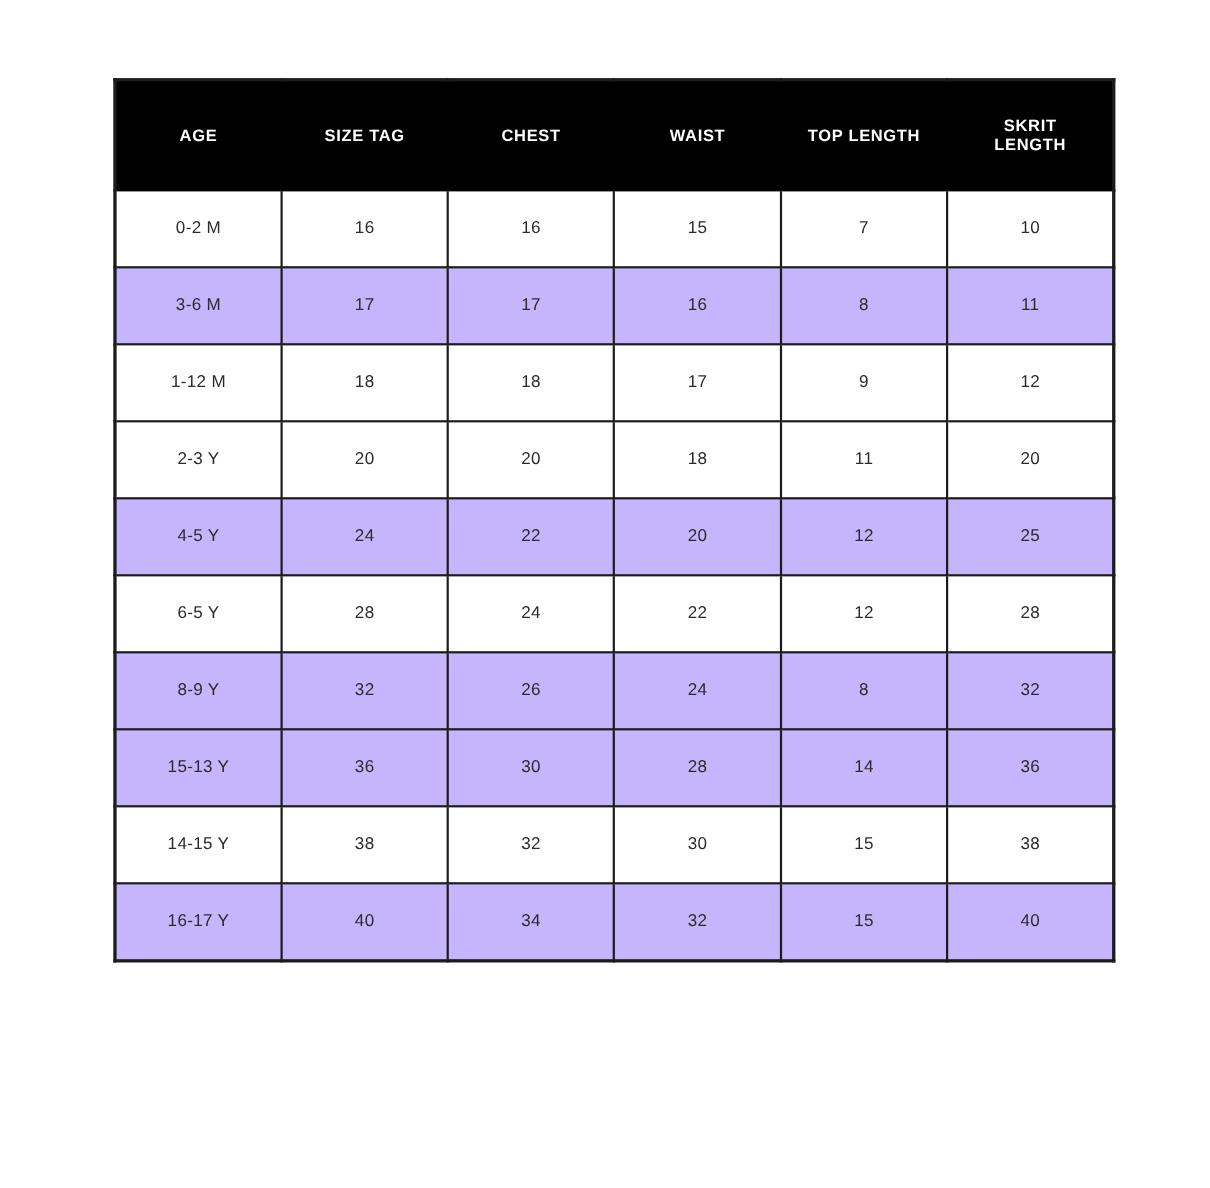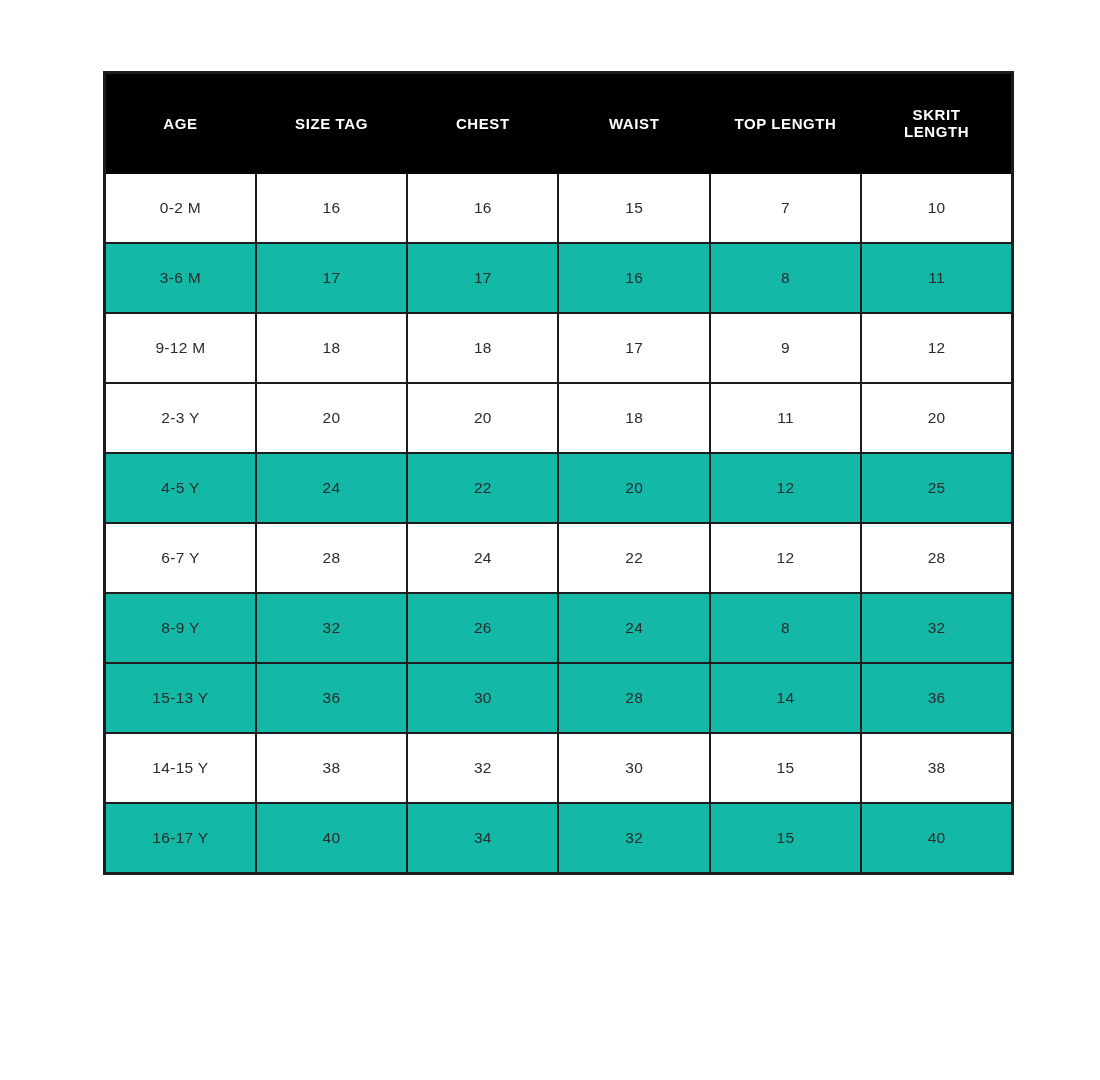--- a/index.html
+++ b/index.html
@@ -43,21 +43,21 @@
     text-align: center;
     vertical-align: middle;
     font-size: 15.5px;
     color: #2b2b2b;
     border: 2px solid #1c1c1c;
     background: #ffffff;
     padding: 0;
     letter-spacing: 0.3px;
   }
   table.size-chart tr.alt td {
-    background: #14b8a6;
+    background: #c4b5fd;
   }
 </style>
 </head>
 <body>
 
 <div class="canvas">
   <table class="size-chart">
     <thead>
       <tr>
           <th>AGE</th>
@@ -79,21 +79,21 @@
         </tr>
         <tr class="alt">
           <td>3-6 M</td>
           <td>17</td>
           <td>17</td>
           <td>16</td>
           <td>8</td>
           <td>11</td>
         </tr>
         <tr>
-          <td>9-12 M</td>
+          <td>1-12 M</td>
           <td>18</td>
           <td>18</td>
           <td>17</td>
           <td>9</td>
           <td>12</td>
         </tr>
         <tr>
           <td>2-3 Y</td>
           <td>20</td>
           <td>20</td>
@@ -103,21 +103,21 @@
         </tr>
         <tr class="alt">
           <td>4-5 Y</td>
           <td>24</td>
           <td>22</td>
           <td>20</td>
           <td>12</td>
           <td>25</td>
         </tr>
         <tr>
-          <td>6-7 Y</td>
+          <td>6-5 Y</td>
           <td>28</td>
           <td>24</td>
           <td>22</td>
           <td>12</td>
           <td>28</td>
         </tr>
         <tr class="alt">
           <td>8-9 Y</td>
           <td>32</td>
           <td>26</td>

